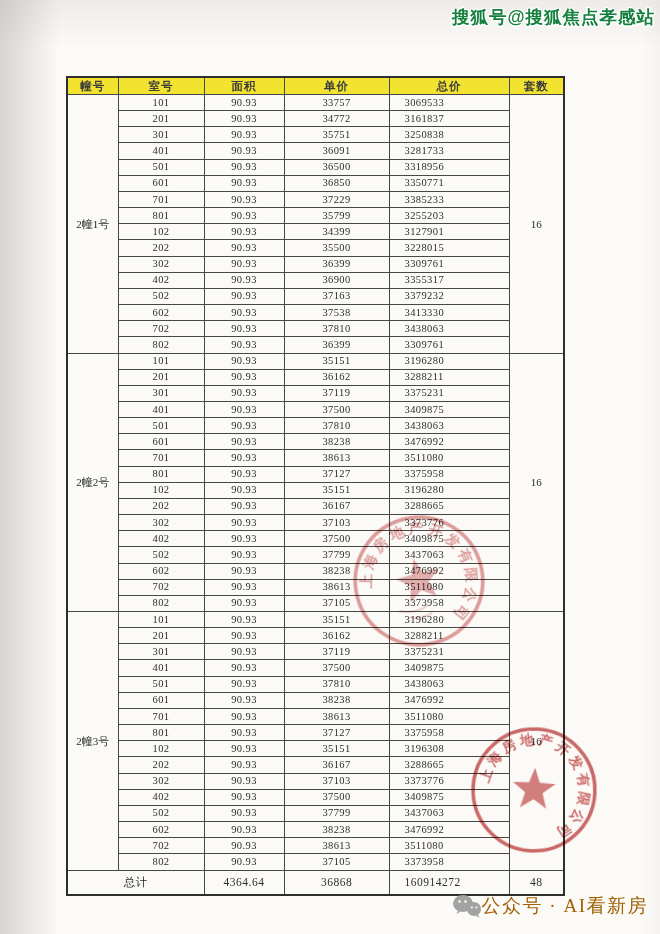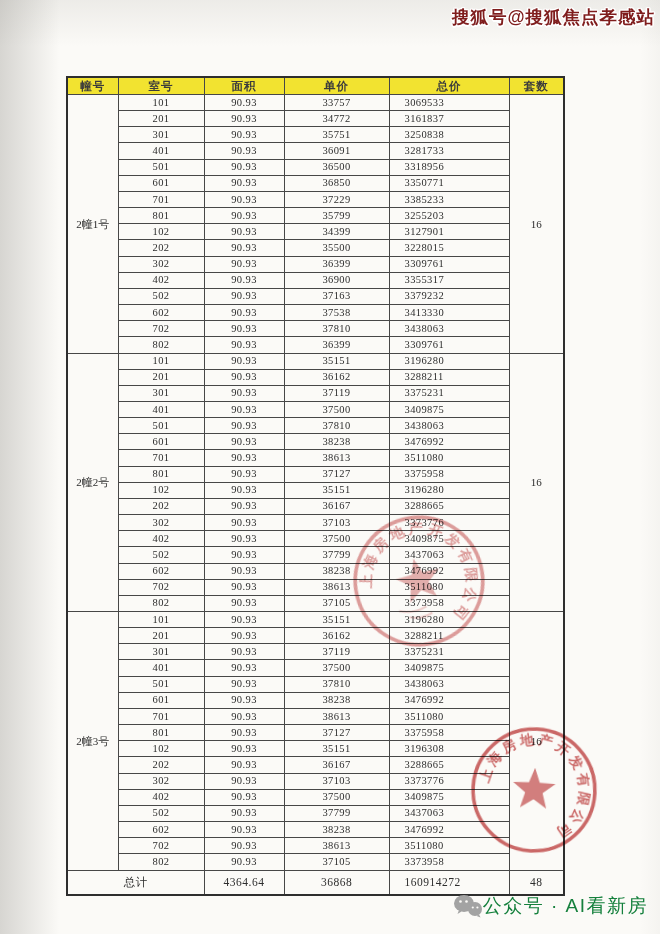--- a/index.html
+++ b/index.html
@@ -11,43 +11,43 @@
   .scan-shade{
     position:absolute;inset:0;pointer-events:none;z-index:5;
     background:
       linear-gradient(90deg, rgba(130,128,122,.30), rgba(255,255,255,0) 9%),
       linear-gradient(180deg, rgba(150,148,140,.14), rgba(255,255,255,0) 5%),
       linear-gradient(270deg, rgba(190,188,182,.10), rgba(255,255,255,0) 3%);
   }
   .watermark-top{
     position:absolute;top:5px;right:5px;z-index:6;
     font-family:"Liberation Sans","DejaVu Sans",sans-serif;
-    font-weight:bold;font-size:17.5px;letter-spacing:1px;color:#7f1d1d;
+    font-weight:bold;font-size:17.5px;letter-spacing:1px;color:#15803d;
     text-shadow:
       -1.5px 0 0 #fff, 1.5px 0 0 #fff, 0 -1.5px 0 #fff, 0 1.5px 0 #fff,
       -1px -1px 0 #fff, 1px -1px 0 #fff, -1px 1px 0 #fff, 1px 1px 0 #fff;
   }
   .price-table-wrap{position:absolute;left:66px;top:76px;z-index:2;}
   table{border-collapse:collapse;table-layout:fixed;width:497px;border:2px solid #2e2e2e;background:transparent;}
   th,td{border:1px solid #474747;text-align:center;padding:0;overflow:hidden;white-space:nowrap;}
   thead th{
     background:#f2e330;height:16px;font-size:11.5px;font-weight:bold;color:#3c3c3c;letter-spacing:1px;
   }
   tbody td{height:15.17px;font-size:10.5px;line-height:10px;color:#2d2d2d;letter-spacing:.4px;}
   td.tp{text-align:left;padding-left:15px;}
   td.bcell{font-size:11px;letter-spacing:0;color:#2d2d2d;}
   tfoot td{height:23px;font-size:11.5px;color:#2d2d2d;letter-spacing:.5px;}
   .seal{position:absolute;z-index:4;mix-blend-mode:multiply;pointer-events:none;}
   .seal-1{left:350px;top:512px;opacity:.55;filter:blur(.5px);transform:rotate(-14deg);}
   .seal-2{left:468px;top:724px;opacity:.85;filter:blur(.2px);transform:rotate(3deg);}
   .footer-bar{
     position:absolute;right:12px;bottom:15px;z-index:6;
     display:flex;align-items:center;
-    font-family:Liberation Sans, sans-serif;
-    font-size:19px;letter-spacing:1.5px;color:#15803d;
+    font-family:Liberation Serif, serif;
+    font-size:19px;letter-spacing:1.5px;color:#a16207;
   }
 </style>
 </head>
 <body>
 
 <div class="scan-shade"></div>
 
 <div class="watermark-top">搜狐号@搜狐焦点孝感站</div>
 
 <div class="price-table-wrap">

